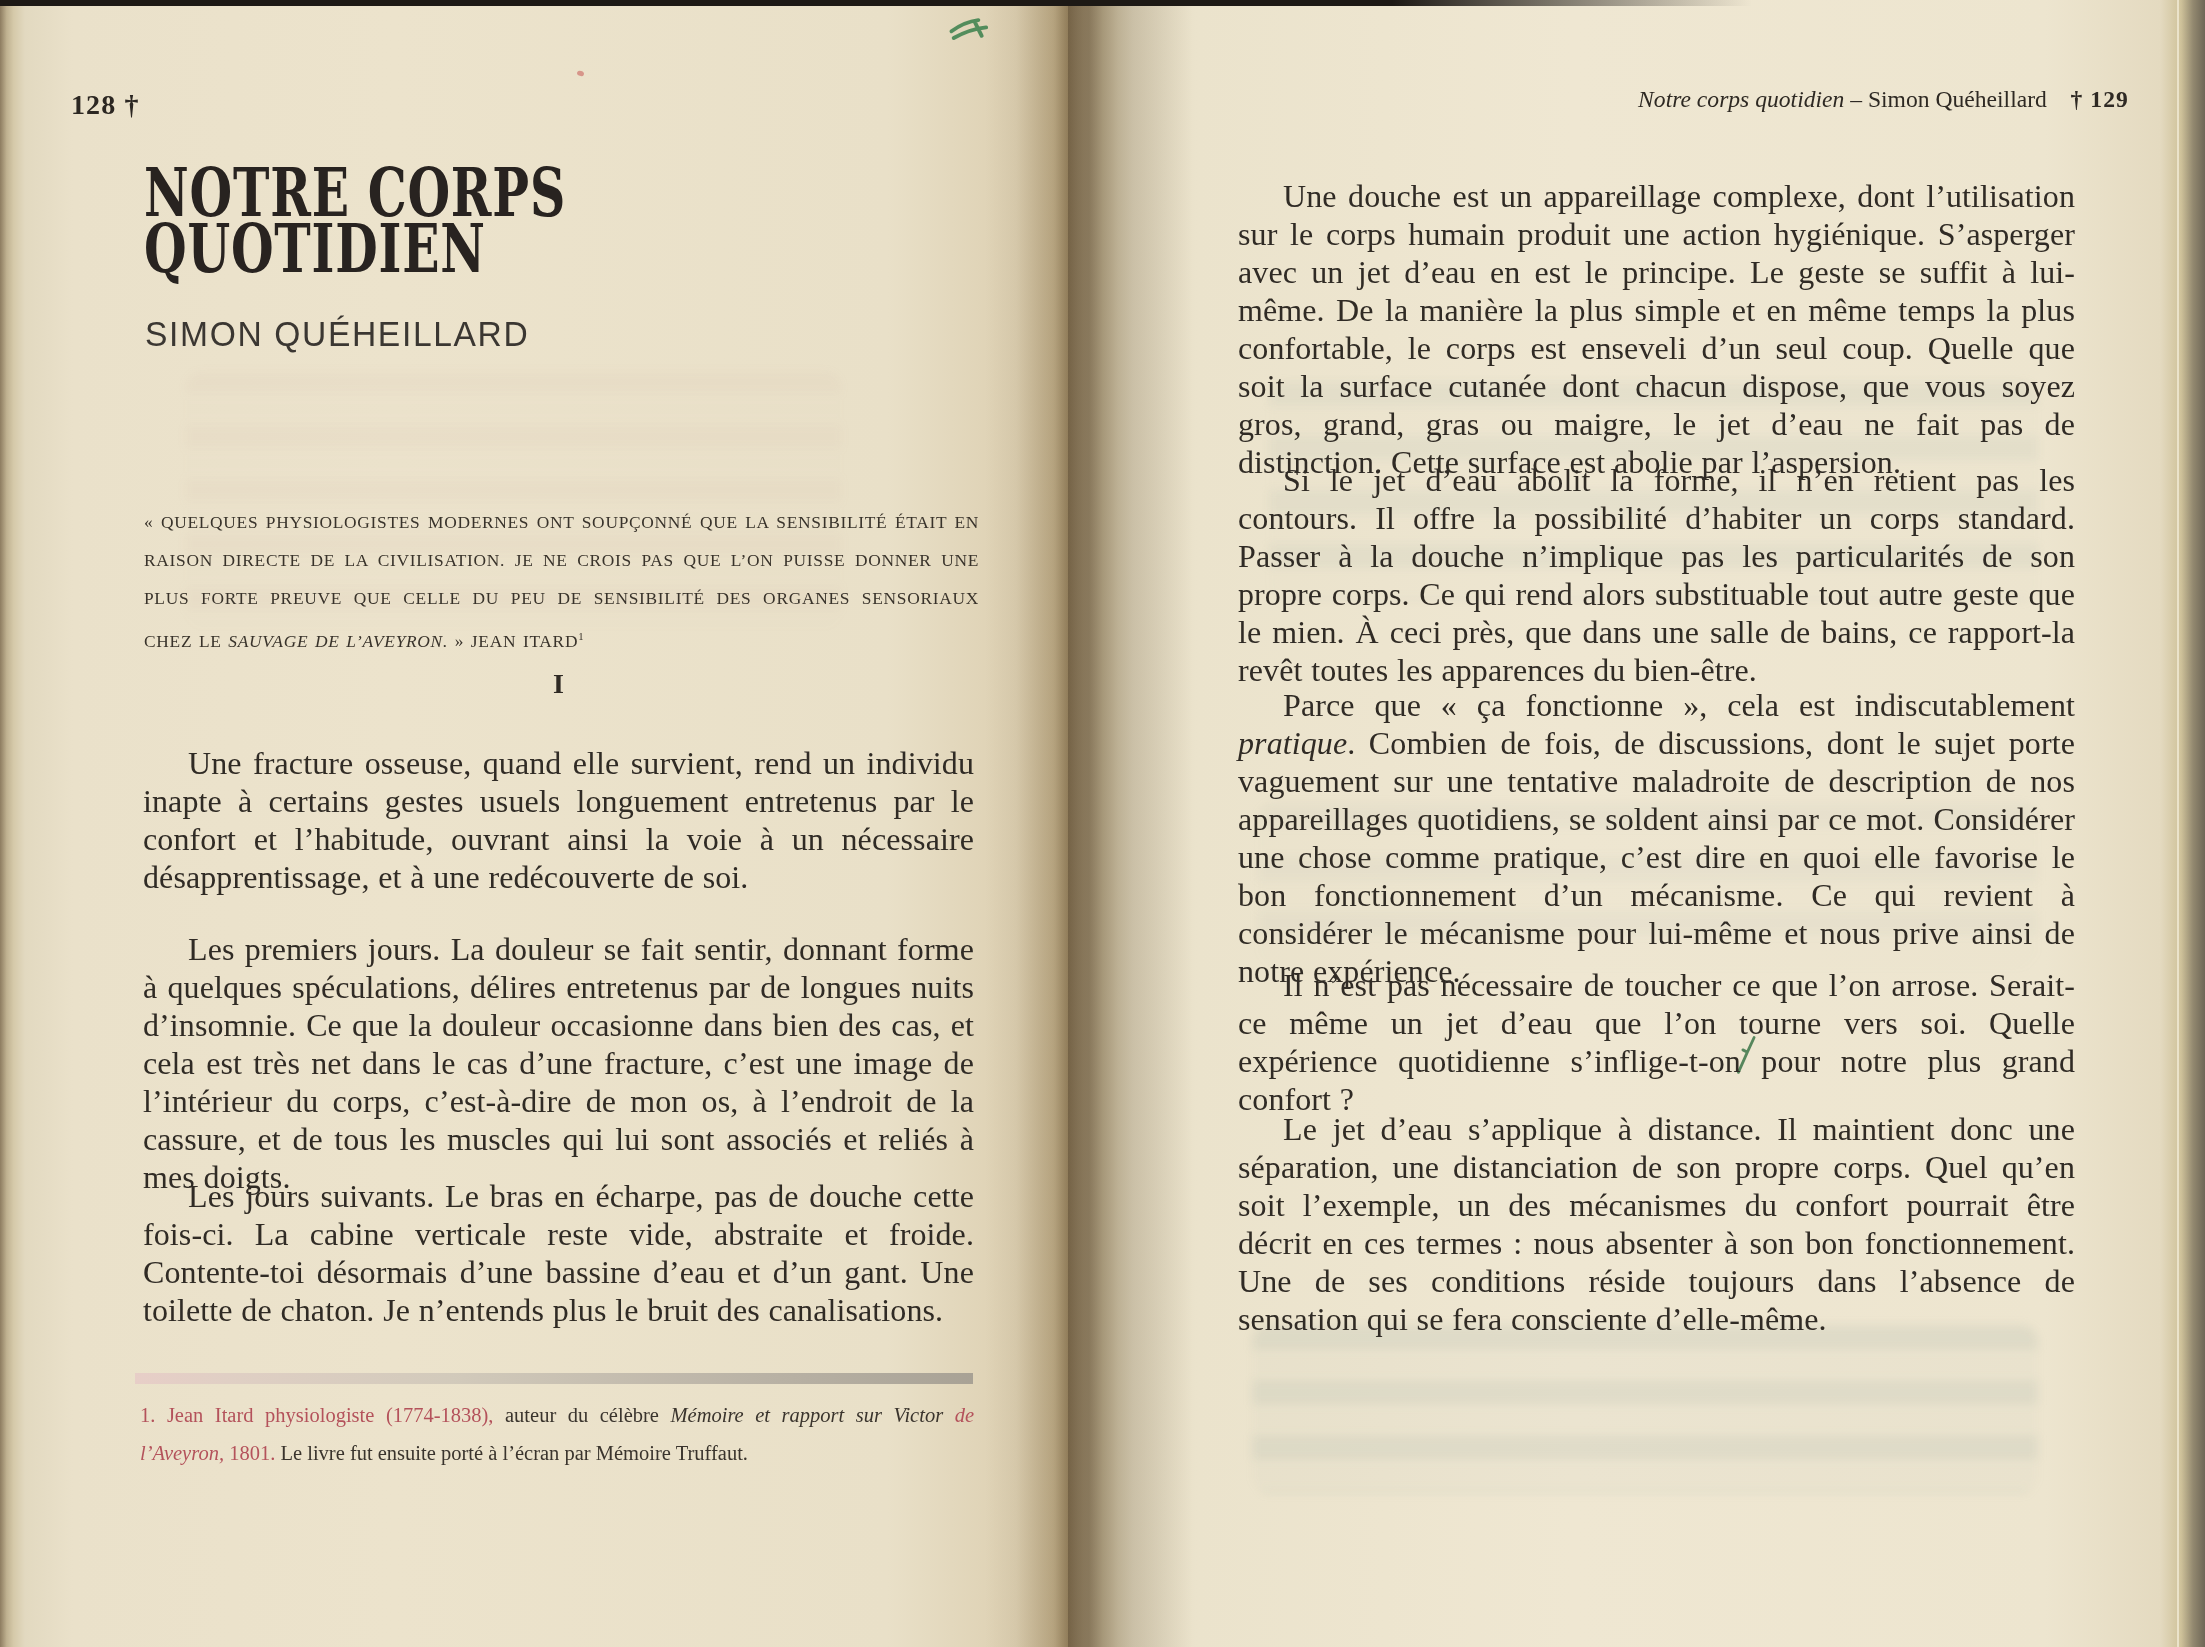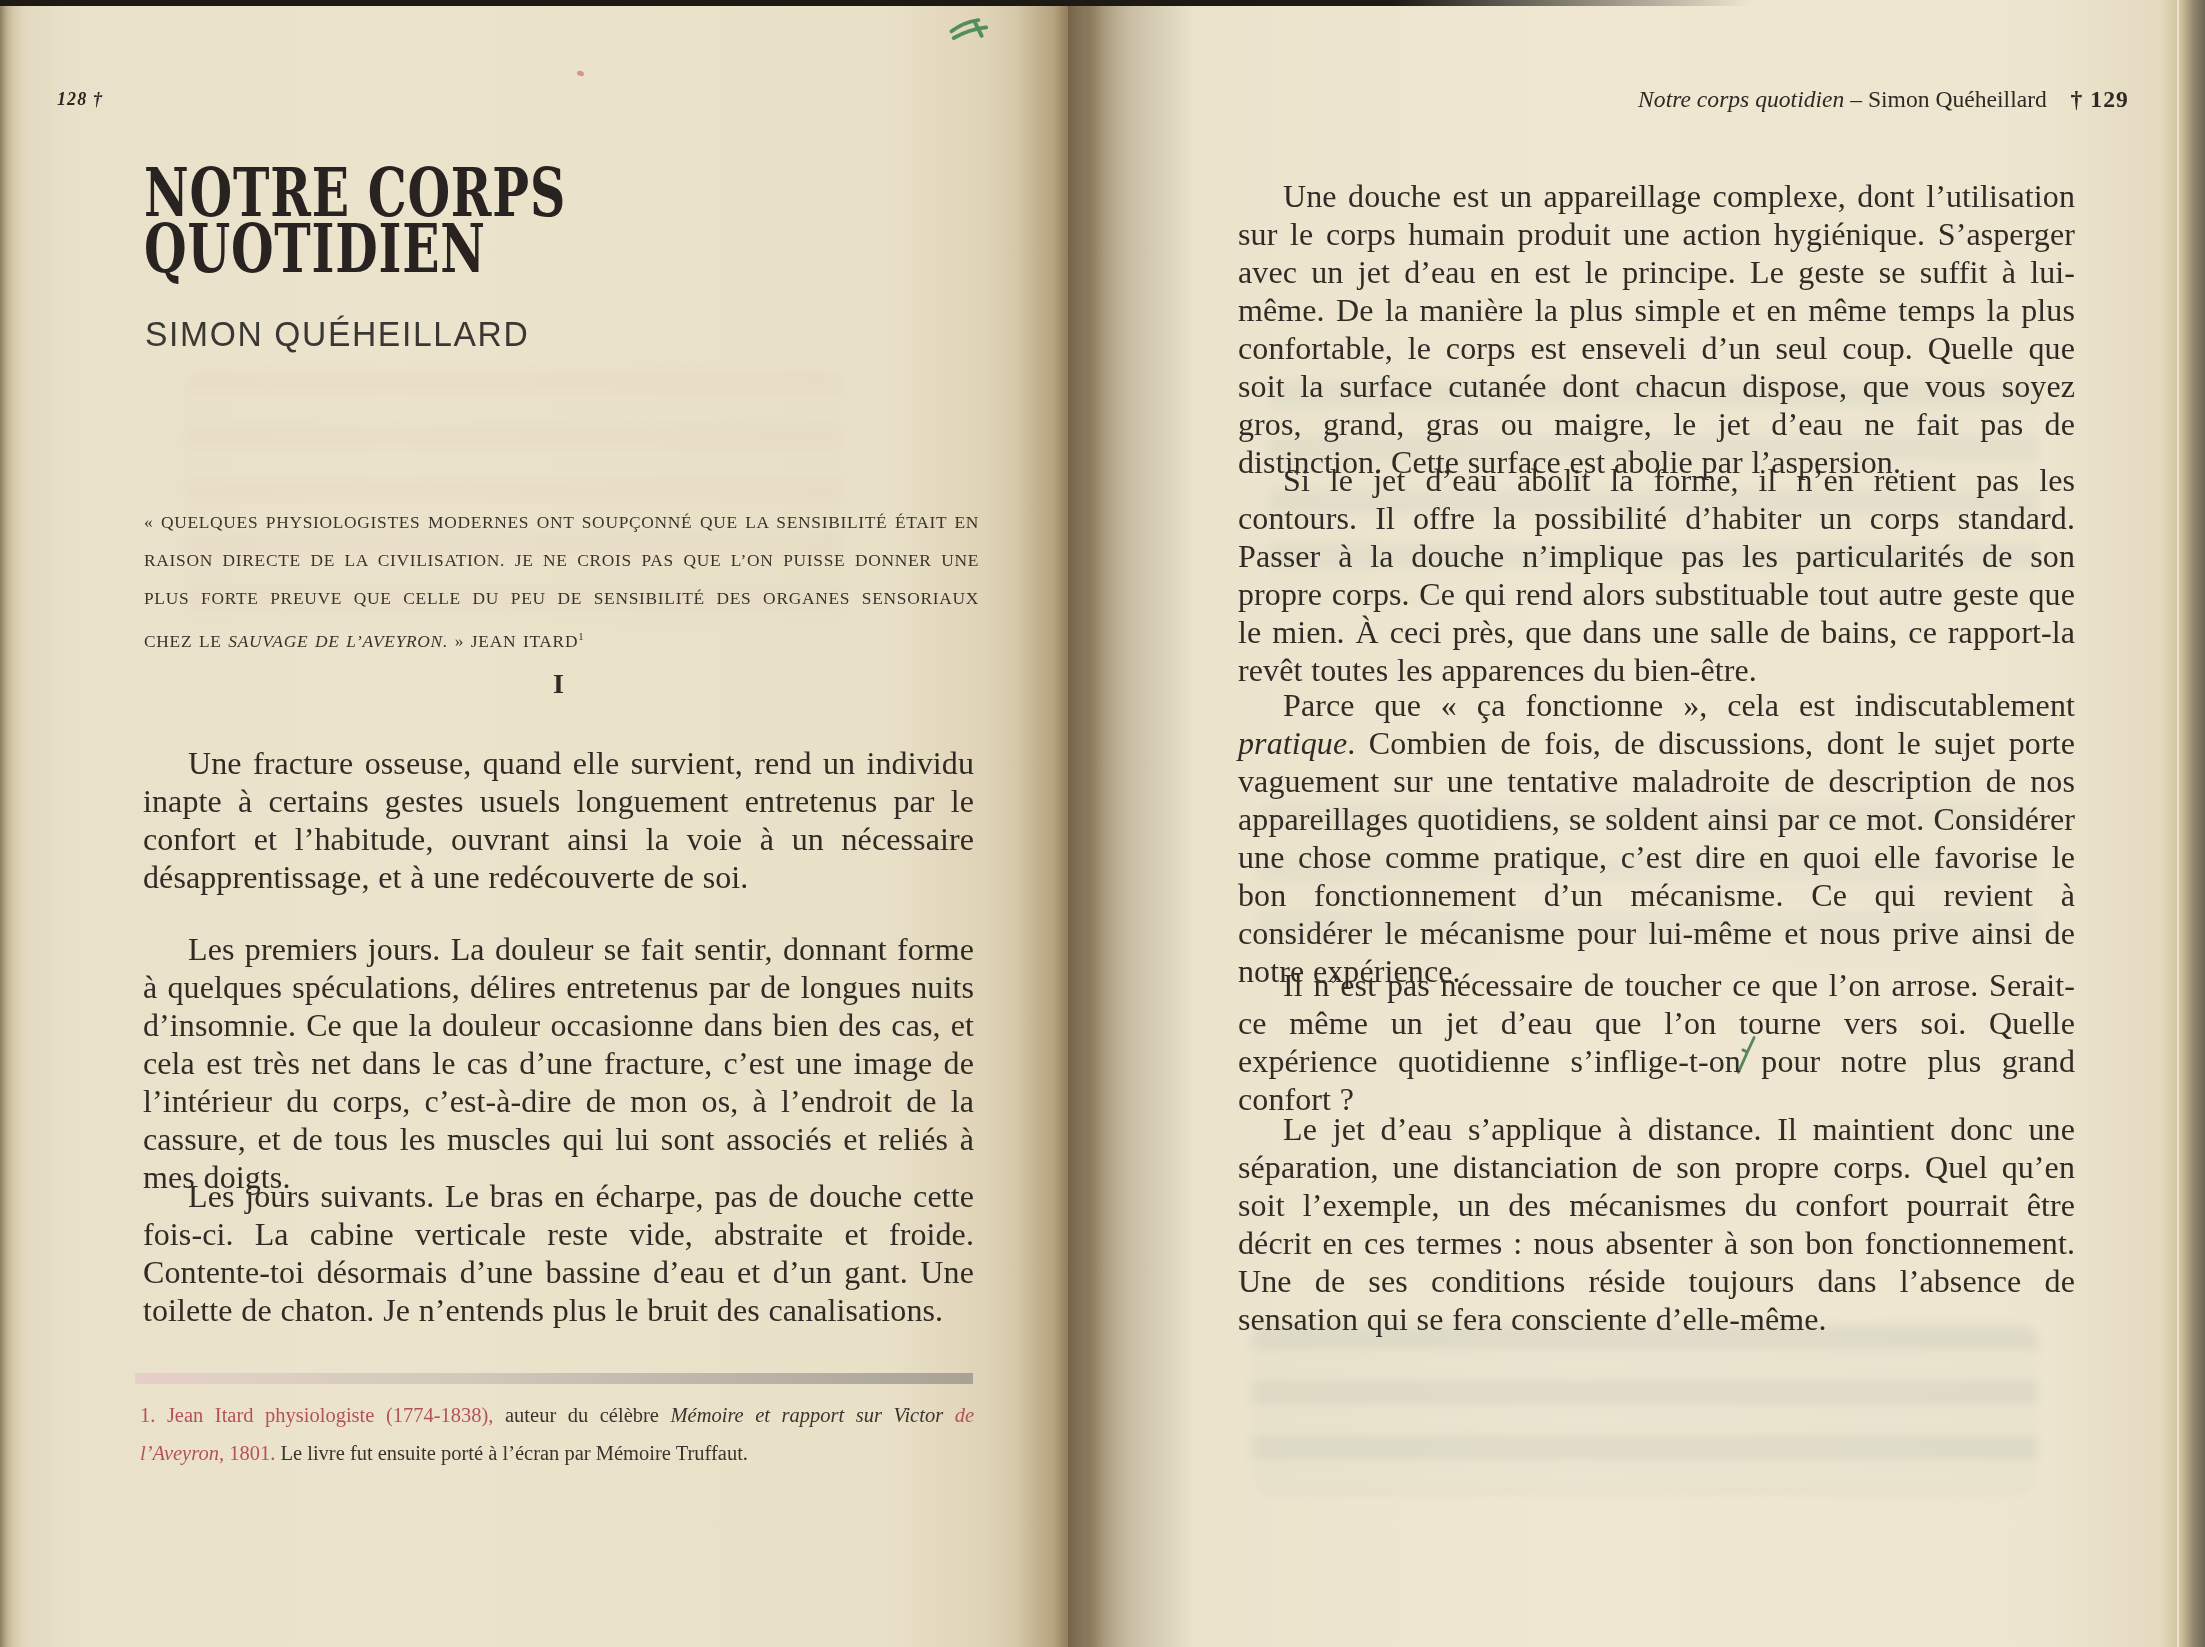--- a/index.html
+++ b/index.html
@@ -34,22 +34,22 @@
   .top-edge {
     position:absolute; left:0; top:0; height:6.2px; width:1768px;
     background:linear-gradient(to right, #1d1915 0px, #1d1915 1392px, rgba(29,25,21,0) 1752px);
   }
   .page-edge-highlight {
     position:absolute; left:2177px; top:0; width:2.2px; height:100%;
     background:rgba(255,252,238,0.55);
   }
   
   .page-num-left {
-    position:absolute; left:57px; top:89px;
-    font-size:18px; font-weight:bold; color:#2c2722; letter-spacing:1.1px;font-style:italic;
+    position:absolute; left:71px; top:89px;
+    font-size:28px; font-weight:bold; color:#2c2722; letter-spacing:1.1px;
   }
   .chapter-title {
     position:absolute; left:144px; top:164px;
     font-family:"DejaVu Serif", serif; font-weight:bold;
     font-size:68px; line-height:56px; color:#282320;
     letter-spacing:1.1px; transform:scaleX(0.72); transform-origin:left top;
     white-space:nowrap;
   }
   .author {
     position:absolute; left:145px; top:314px;

